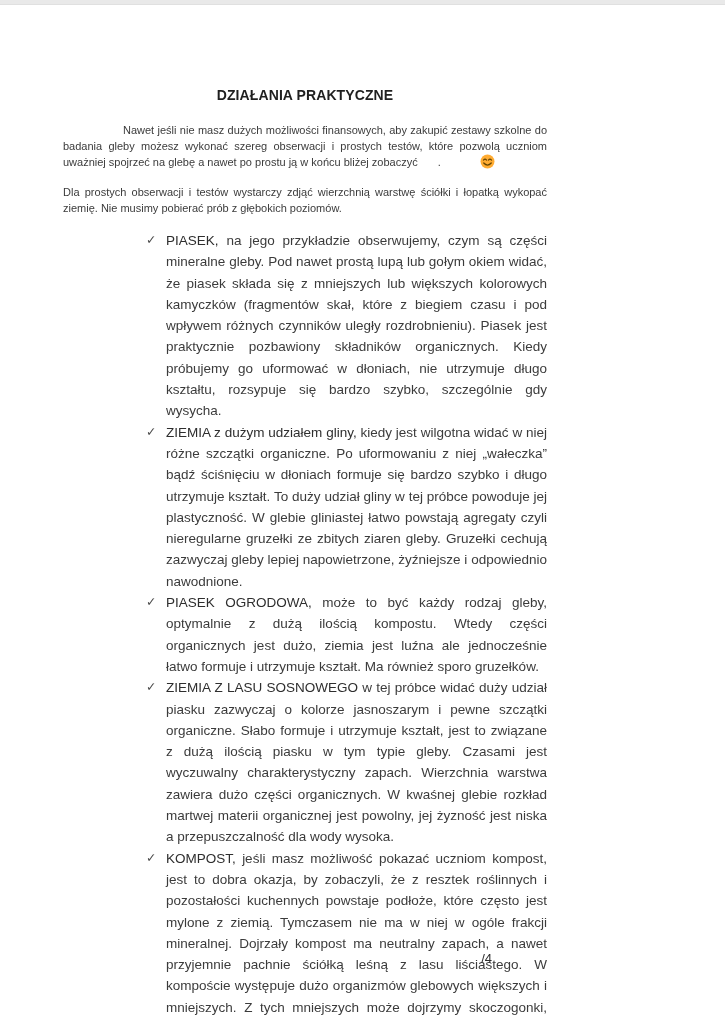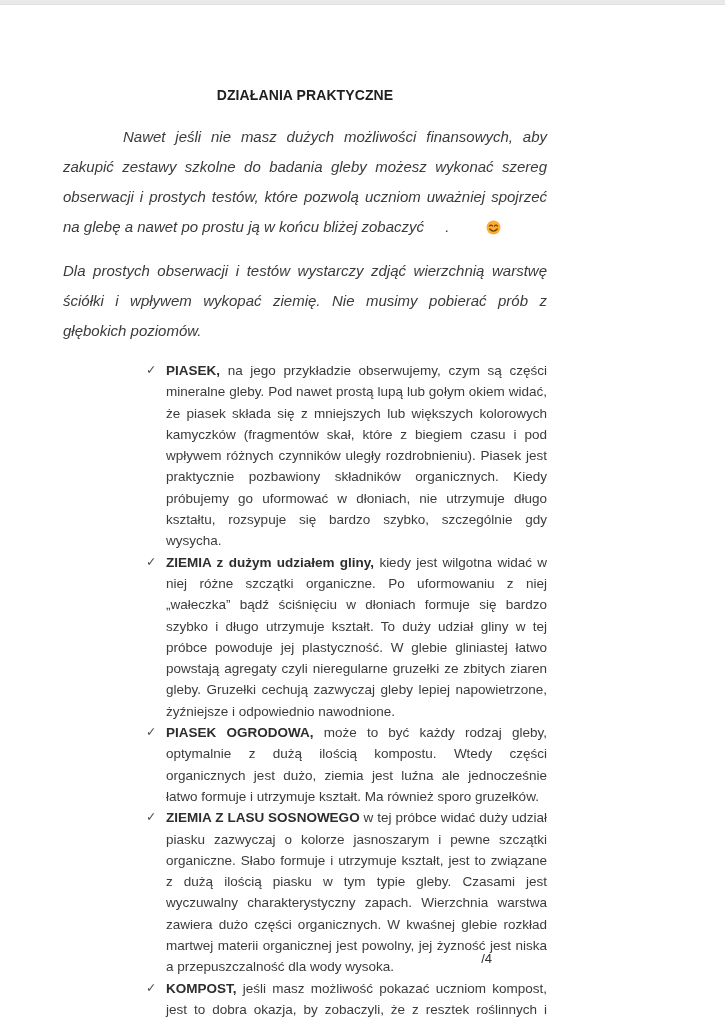--- a/index.html
+++ b/index.html
@@ -30,25 +30,24 @@
   .doc-title {
     font-size: 14px;
     font-weight: bold;
     color: #1f1f1f;
     text-align: center;
     margin: 0 0 16px 0;
     line-height: 21px;
     letter-spacing: 0.1px;
   }
   p.body-par {
-    font-size: 15px;
-    line-height: 30px;
+    font-size: 11px;
+    line-height: 16px;
     text-align: justify;
     margin: 0 0 14px 0;
-    font-style: italic;
   }
   p.first-indent {
     text-indent: 60px;
   }
   ul.checklist {
     list-style: none;
     margin: 0 0 0 85px;
     padding: 0;
   }
   ul.checklist li {
@@ -61,21 +60,21 @@
   ul.checklist .check {
     position: absolute;
     left: -2px;
     top: 0;
     width: 16px;
     font-size: 12.5px;
     color: #4a4a4a;
     text-align: left;
   }
   .lead {
-    font-weight: bold;
+    font-weight: normal;
     color: #2e2e2e;
   }
   .emoji {
     display: inline-block;
     width: 15px;
     height: 15px;
     vertical-align: -3px;
     margin-left: 2px;
   }
   .page-number {
@@ -96,21 +95,21 @@
   <h1 class="doc-title">DZIAŁANIA PRAKTYCZNE</h1>
 
   <p class="body-par first-indent"><span>Nawet jeśli nie masz dużych możliwości finansowych, aby zakupić zestawy szkolne do badania gleby możesz wykonać szereg obserwacji i prostych testów, które pozwolą uczniom uważniej spojrzeć na glebę a nawet po prostu ją w końcu bliżej zobaczyć</span><span class="emoji"><svg width="15" height="15" viewBox="0 0 20 20" aria-hidden="true">
           <circle cx="10" cy="10" r="9.3" fill="#FFAC33"></circle>
           <path d="M4.6 8.2 q2.1 -2.6 4.2 0" stroke="#664500" stroke-width="1.5" fill="none" stroke-linecap="round"></path>
           <path d="M11.2 8.2 q2.1 -2.6 4.2 0" stroke="#664500" stroke-width="1.5" fill="none" stroke-linecap="round"></path>
           <path d="M5 12 q5 5.4 10 0" stroke="#664500" stroke-width="1.7" fill="none" stroke-linecap="round"></path>
         </svg></span><span> .</span></p>
 
 
-  <p class="body-par">Dla prostych obserwacji i testów wystarczy zdjąć wierzchnią warstwę ściółki i wpływem wykopać ziemię. Nie musimy pobierać prób z głębokich poziomów.</p>
+  <p class="body-par">Dla prostych obserwacji i testów wystarczy zdjąć wierzchnią warstwę ściółki i łopatką wykopać ziemię. Nie musimy pobierać prób z głębokich poziomów.</p>
 
   <ul class="checklist">
     <li>
       <span class="check">✓</span><span class="lead">PIASEK,</span> <span>na jego przykładzie obserwujemy, czym są części mineralne gleby. Pod nawet prostą lupą lub gołym okiem widać, że piasek składa się z mniejszych lub większych kolorowych kamyczków (fragmentów skał, które z biegiem czasu i pod wpływem różnych czynników uległy rozdrobnieniu). Piasek jest praktycznie pozbawiony składników organicznych. Kiedy próbujemy go uformować w dłoniach, nie utrzymuje długo kształtu, rozsypuje się bardzo szybko, szczególnie gdy wysycha.</span>
     </li>
     <li>
       <span class="check">✓</span><span class="lead">ZIEMIA z dużym udziałem gliny,</span> <span>kiedy jest wilgotna widać w niej różne szczątki organiczne. Po uformowaniu z niej „wałeczka” bądź ściśnięciu w dłoniach formuje się bardzo szybko i długo utrzymuje kształt. To duży udział gliny w tej próbce powoduje jej plastyczność. W glebie gliniastej łatwo powstają agregaty czyli nieregularne gruzełki ze zbitych ziaren gleby. Gruzełki cechują zazwyczaj gleby lepiej napowietrzone, żyźniejsze i odpowiednio nawodnione.</span>
     </li>
     <li>
       <span class="check">✓</span><span class="lead">PIASEK OGRODOWA,</span> <span>może to być każdy rodzaj gleby, optymalnie z dużą ilością kompostu. Wtedy części organicznych jest dużo, ziemia jest luźna ale jednocześnie łatwo formuje i utrzymuje kształt. Ma również sporo gruzełków.</span>

